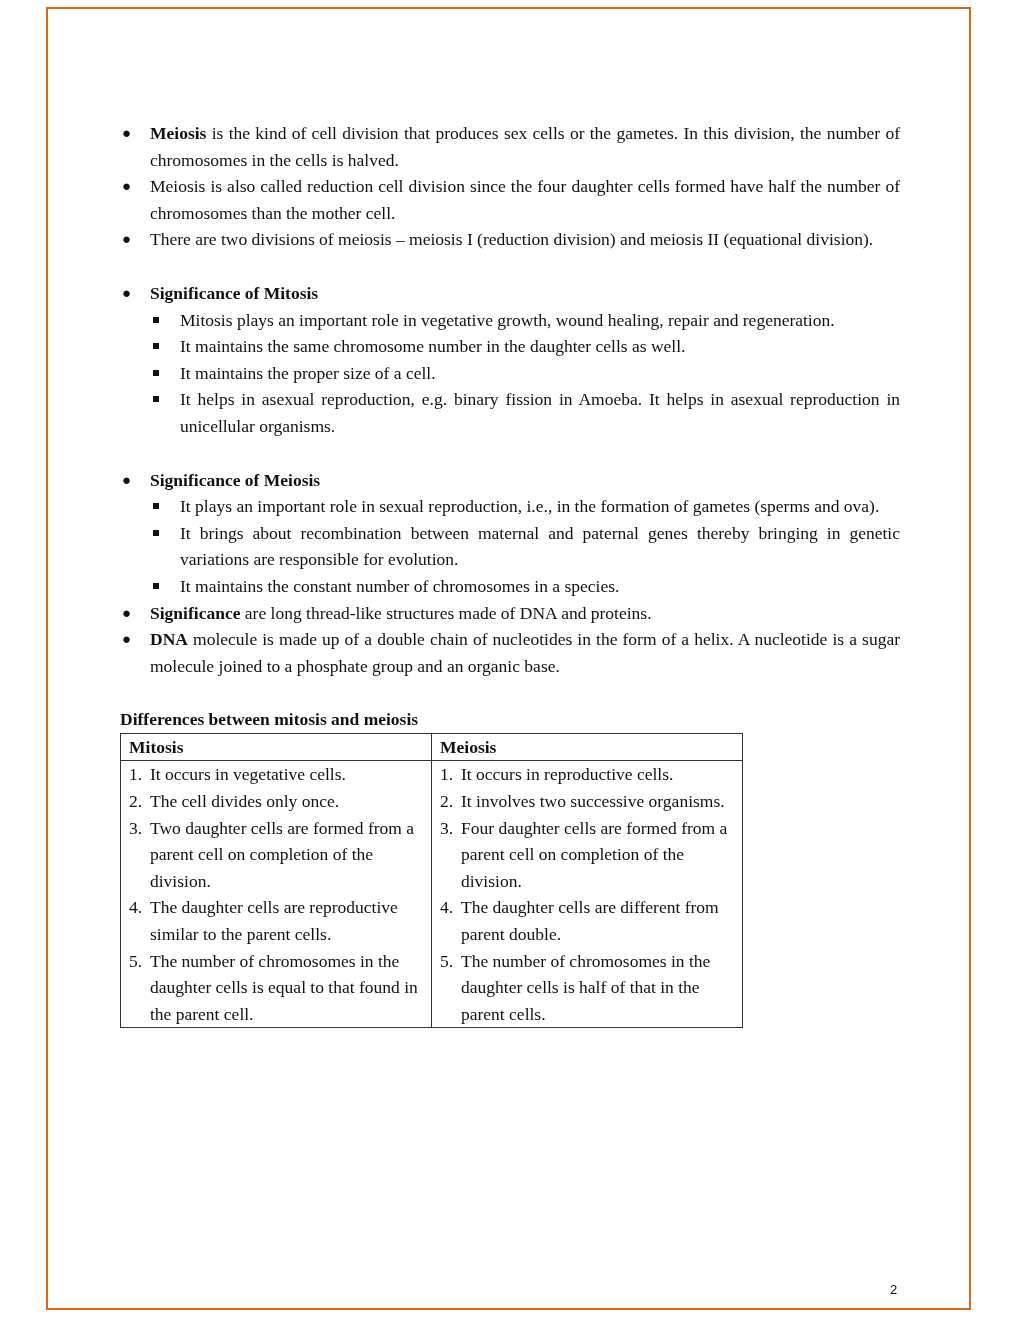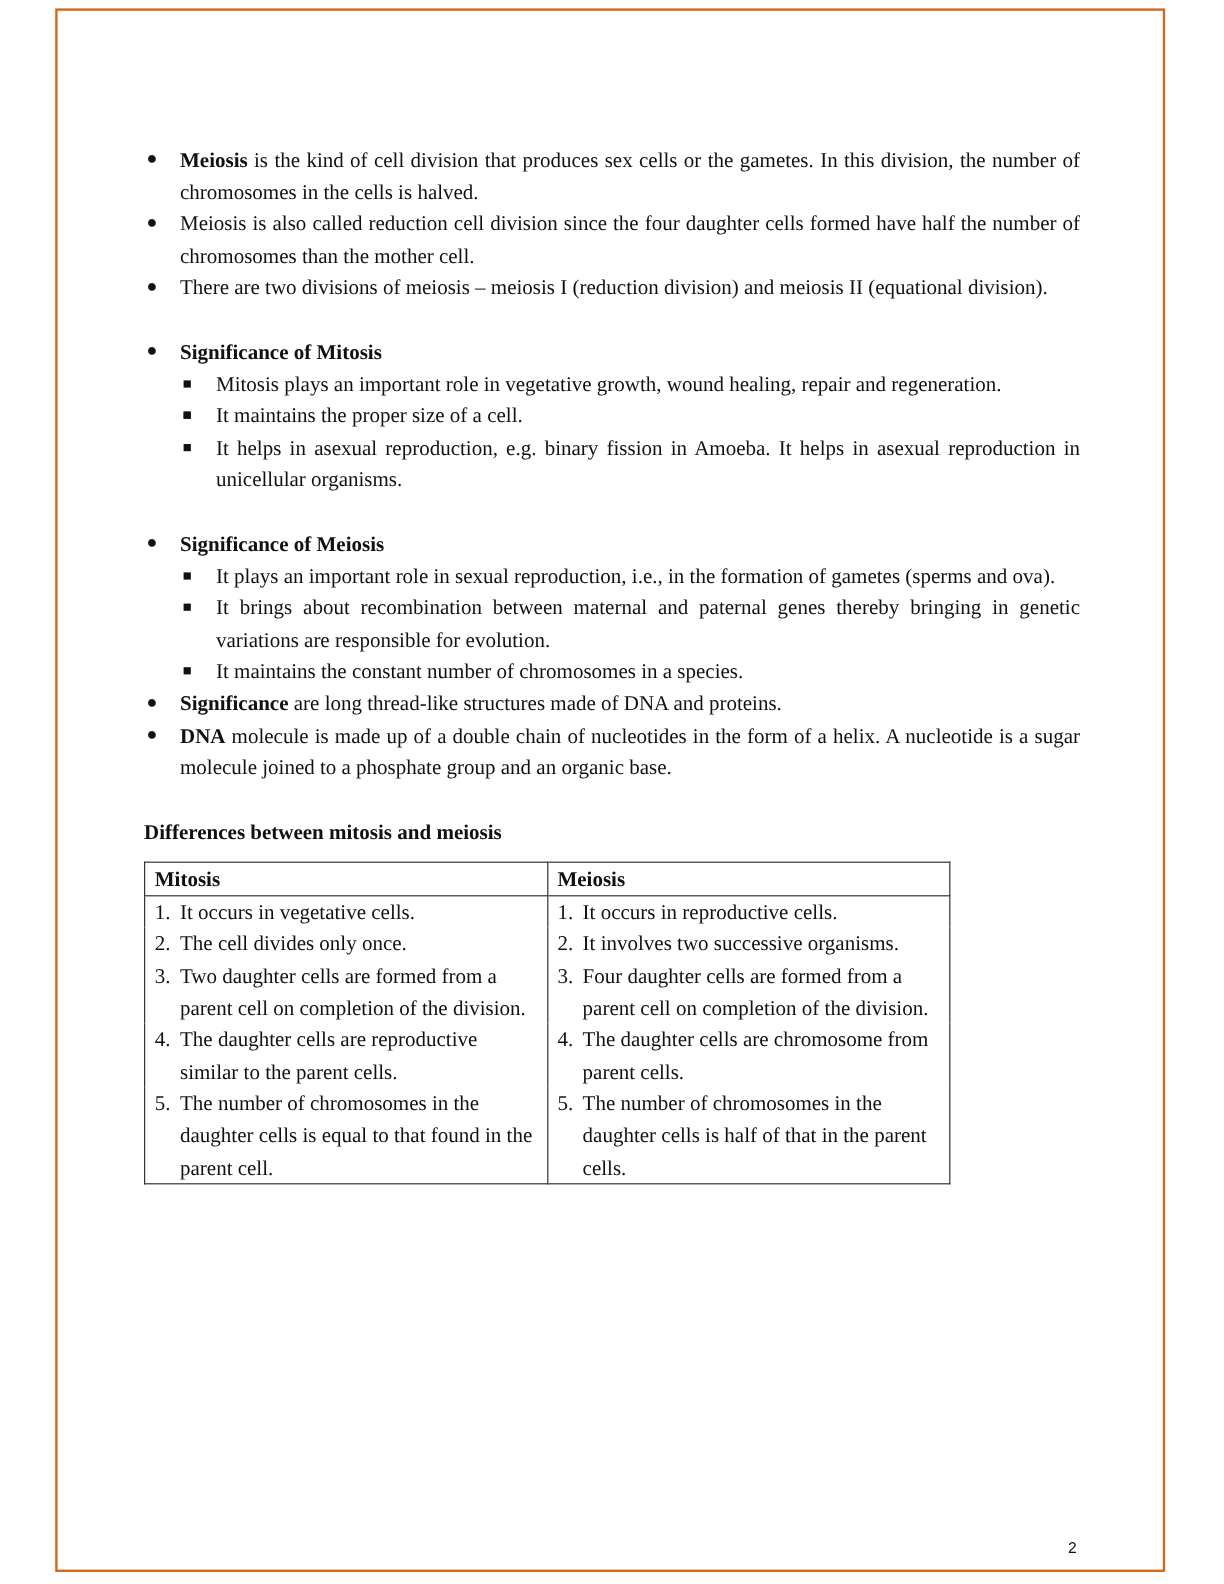--- a/index.html
+++ b/index.html
@@ -16,23 +16,23 @@
   .bl { position: relative; padding-left: 30px; text-align: justify; }
   .bl .dot {
     position: absolute; left: 2px; top: 0; font-size: 15px;
   }
   .sub { position: relative; padding-left: 60px; text-align: justify; }
   .sub .sq {
     position: absolute; left: 33px; top: 10px; width: 6px; height: 6px; background: #111;
   }
   .gap { height: 27px; }
   b { font-weight: bold; }
-  .heading { font-weight: bold; margin-top: 27px; margin-bottom: 12px; }
+  .heading { font-weight: bold; margin-top: 27px; margin-bottom: 0; }
   table.diff {
-    border-collapse: collapse; width: 672px; table-layout: fixed;
+    border-collapse: collapse; width: 623px; table-layout: fixed;
   }
   table.diff td, table.diff th {
     border: 1px solid #333; vertical-align: top; padding: 0 8px;
     font-weight: normal; text-align: left;
   }
   table.diff th { font-weight: bold; }
   table.diff td { border-top: none; border-bottom: none; }
   table.diff tr:last-child td { border-bottom: 1px solid #333; }
   table.diff tr.first td { padding-top: 0; }
   .row-item { position: relative; padding-left: 21px; }
@@ -62,21 +62,21 @@
     <span>There are two divisions of meiosis – meiosis I (reduction division) and meiosis II (equational division).</span>
   </div>
 
   <div class="gap"></div>
 
   <div class="bl">
     <span class="dot">●</span>
     <b>Significance of Mitosis</b>
   </div>
   <div class="sub"><span class="sq"></span><span>Mitosis plays an important role in vegetative growth, wound healing, repair and regeneration.</span></div>
-  <div class="sub"><span class="sq"></span></div>
+  <div class="sub"><span class="sq"></span><span>It maintains the same chromosome number in the daughter cells as well.</span></div>
   <div class="sub"><span class="sq"></span><span>It maintains the proper size of a cell.</span></div>
   <div class="sub"><span class="sq"></span><span>It helps in asexual reproduction, e.g. binary fission in Amoeba. It helps in asexual reproduction in unicellular organisms.</span></div>
 
   <div class="gap"></div>
 
   <div class="bl">
     <span class="dot">●</span>
     <b>Significance of Meiosis</b>
   </div>
   <div class="sub"><span class="sq"></span><span>It plays an important role in sexual reproduction, i.e., in the formation of gametes (sperms and ova).</span></div>
@@ -122,21 +122,21 @@
           </td>
       <td>
             <div class="row-item"><span class="num">3.</span><span>Four daughter cells are formed from a parent cell on completion of the division.</span></div>
           </td>
     </tr>
     <tr>
       <td>
             <div class="row-item"><span class="num">4.</span><span>The daughter cells are reproductive similar to the parent cells.</span></div>
           </td>
       <td>
-            <div class="row-item"><span class="num">4.</span><span>The daughter cells are chromosome from parent cells.</span></div>
+            <div class="row-item"><span class="num">4.</span><span>The daughter cells are different from parent double.</span></div>
           </td>
     </tr>
     <tr>
       <td>
             <div class="row-item"><span class="num">5.</span><span>The number of chromosomes in the daughter cells is equal to that found in the parent cell.</span></div>
           </td>
       <td>
             <div class="row-item"><span class="num">5.</span><span>The number of chromosomes in the daughter cells is half of that in the parent cells.</span></div>
           </td>
     </tr>

